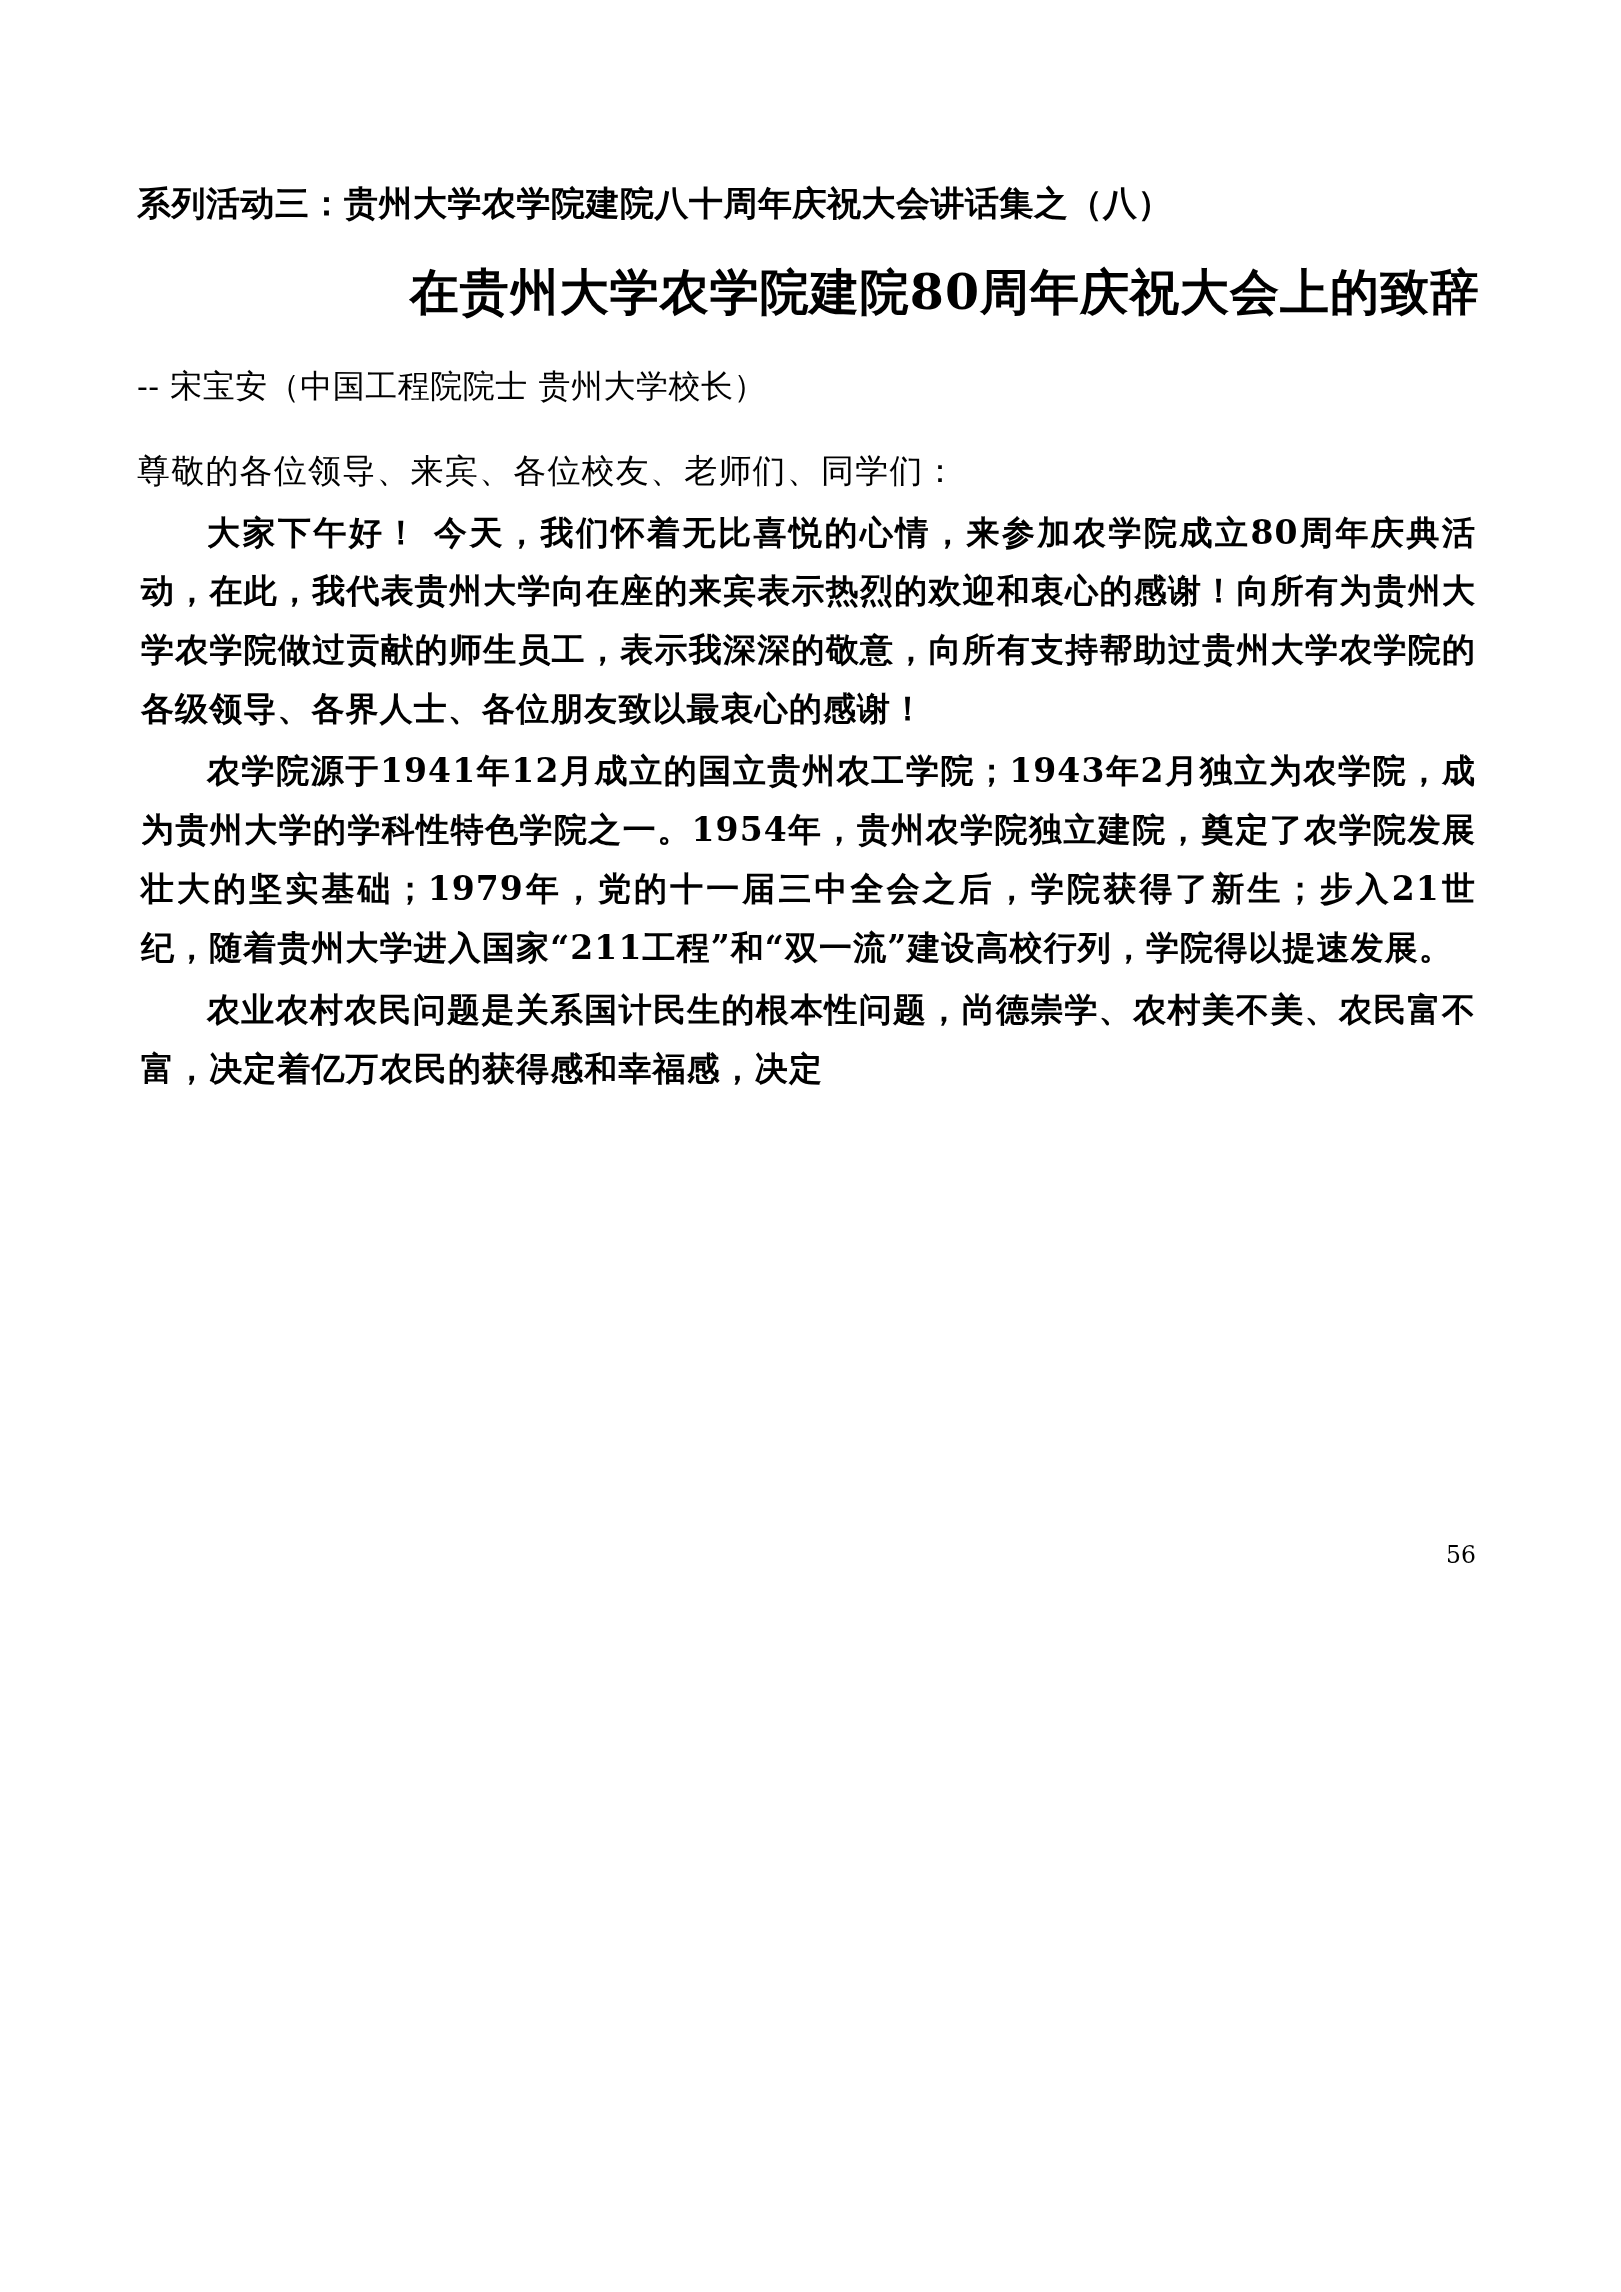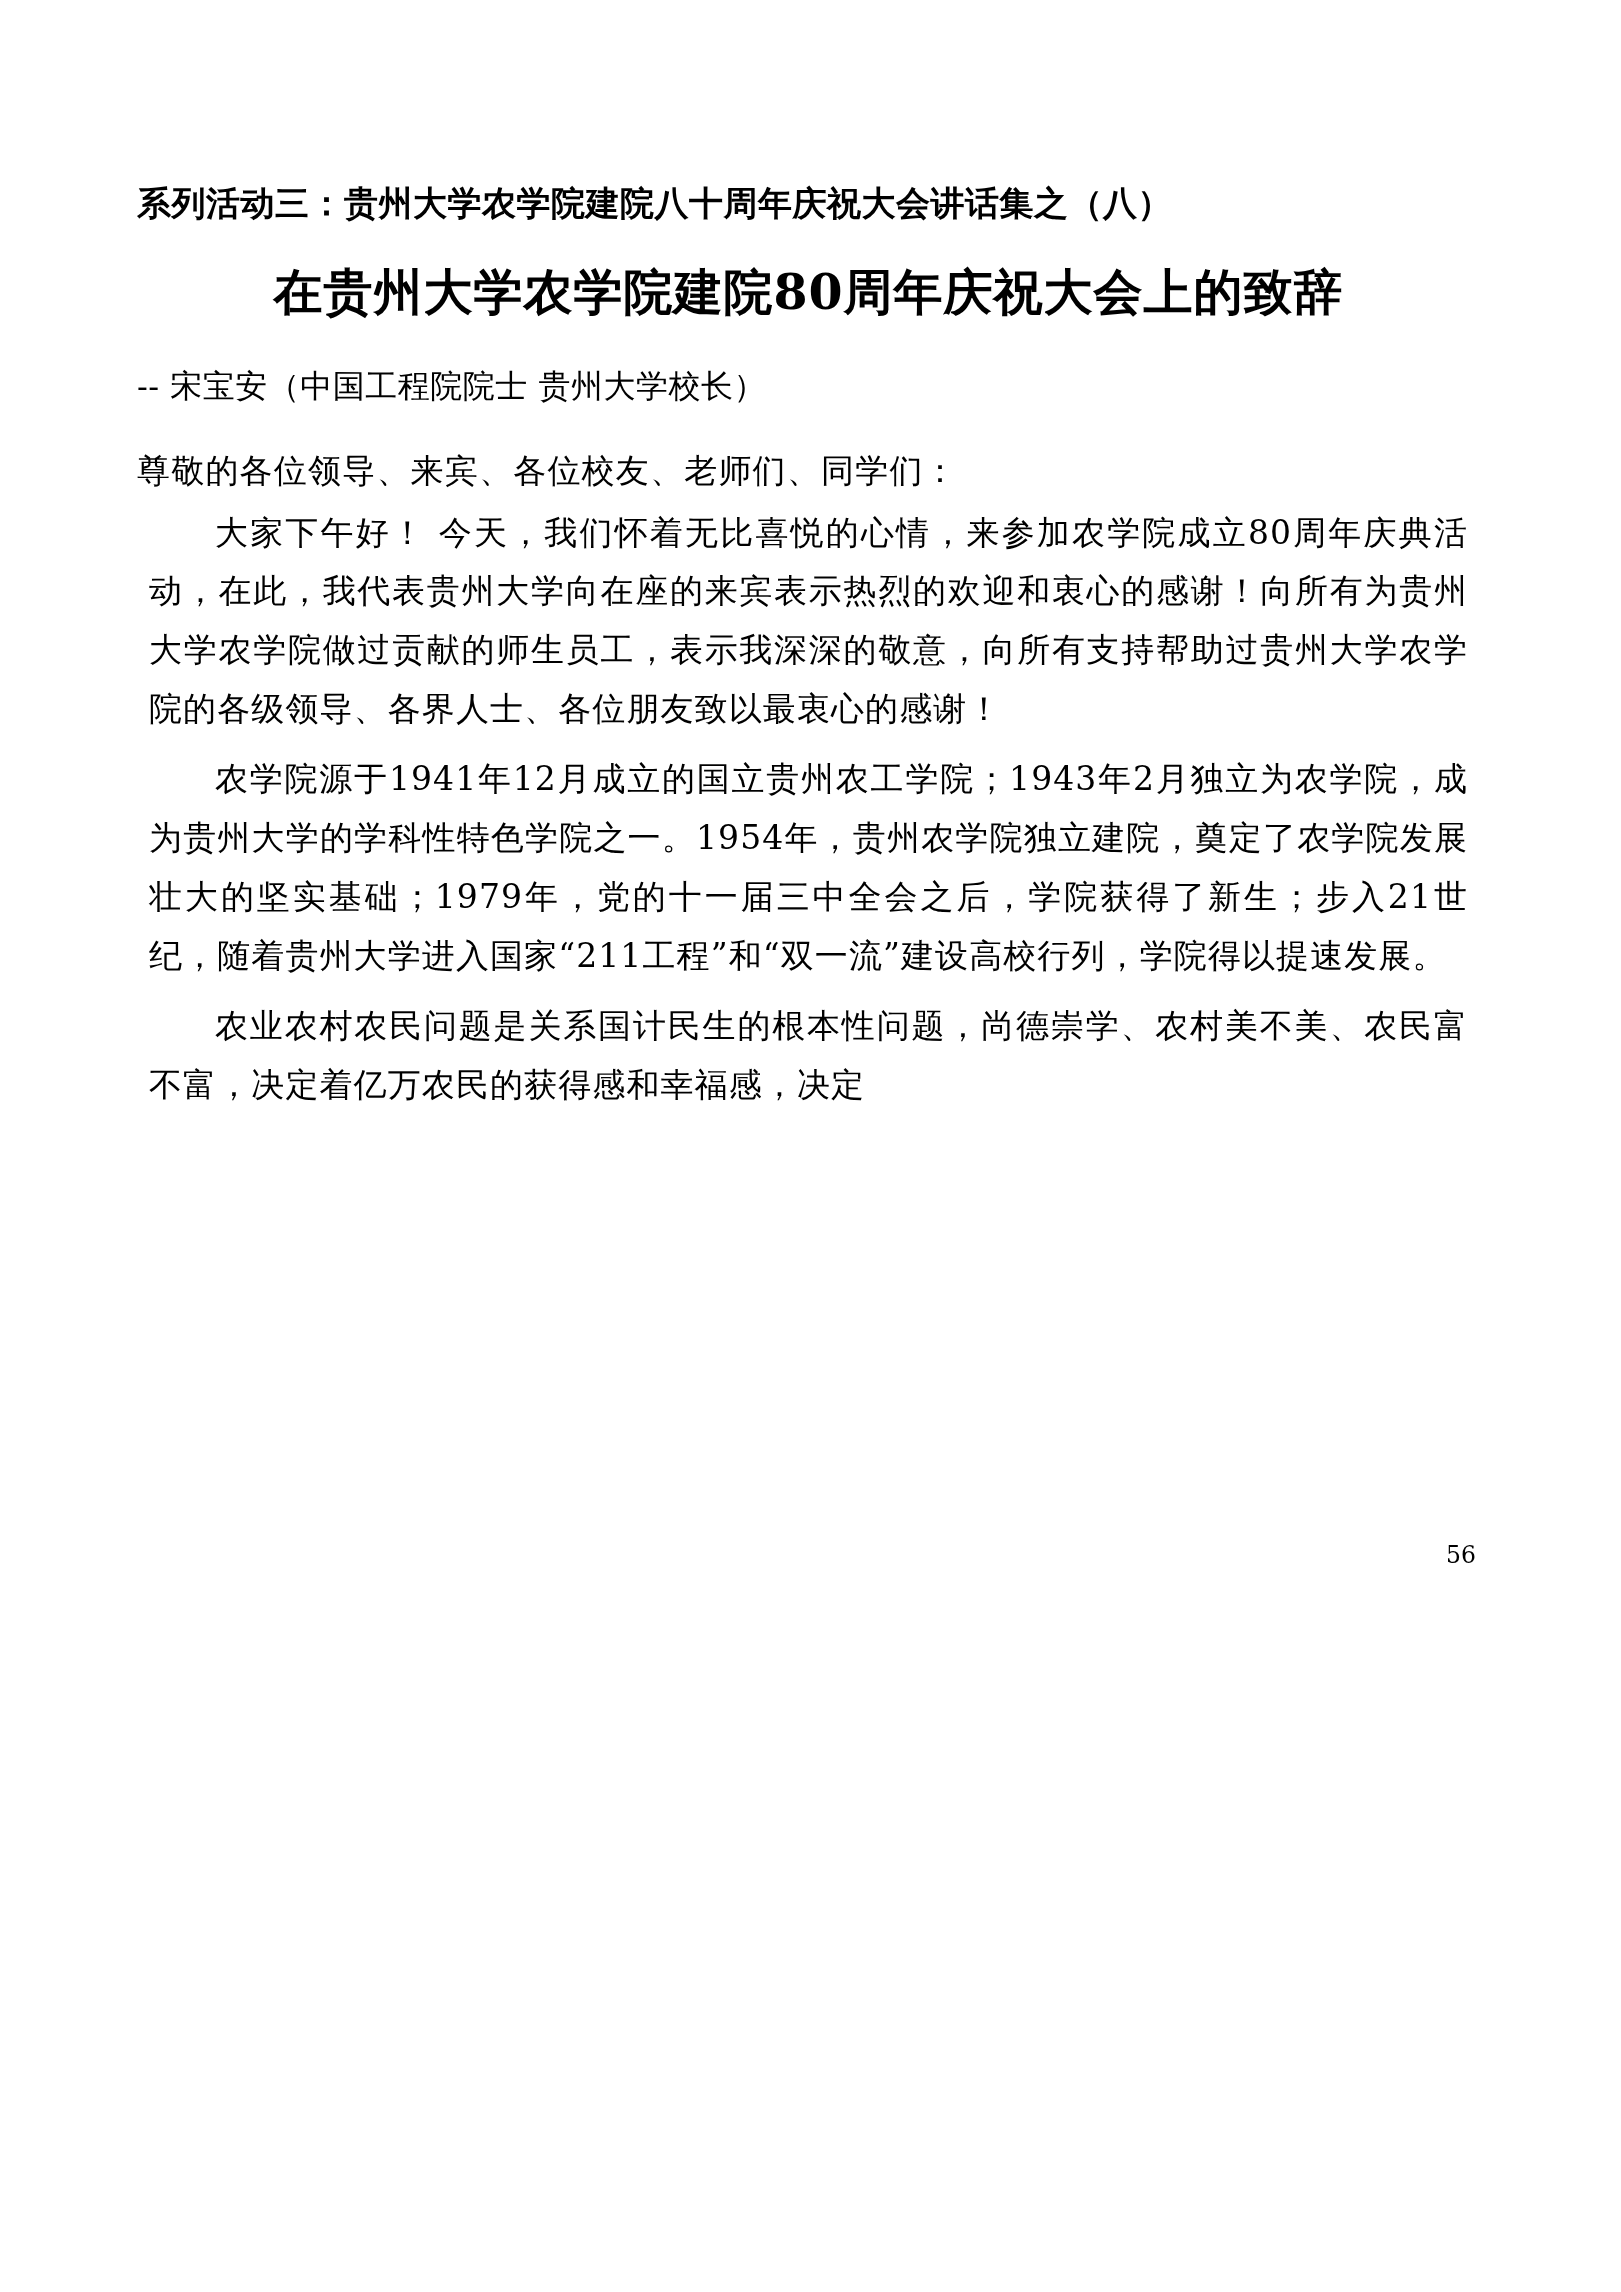--- a/index.html
+++ b/index.html
@@ -30,21 +30,21 @@
   }
   .series-line {
     font-family: "DejaVu Serif", "Liberation Serif", serif;
     font-weight: bold;
     font-size: 34px;
     letter-spacing: 0.5px;
     line-height: 1.35;
     white-space: nowrap;
   }
   .main-title {
-    text-align: center;
+    text-align: right;
     font-family: "DejaVu Serif", "Liberation Serif", serif;
     font-weight: bold;
     font-size: 49px;
     letter-spacing: 1px;
     margin-top: 33px;
     white-space: nowrap;
   }
   .byline {
     text-align: left;
     font-size: 32px;
@@ -57,22 +57,23 @@
     margin-top: 33px;
     line-height: 1.75;
     letter-spacing: 1.2px;
   }
   p.body-par {
     font-size: 33px;
     line-height: 1.78;
     letter-spacing: 1.1px;
     text-align: justify;
     text-justify: inter-ideograph;
-    margin: 12px;
+    margin: 4px;
     text-indent: 2em;
+    font-weight: bold;
   }
   p.body-par + p.body-par {
     margin-top: 2px;
   }
   .salutation + p.body-par {
     margin-top: 3.9px;
   }
   .page-number {
     position: absolute;
     right: 145px;

